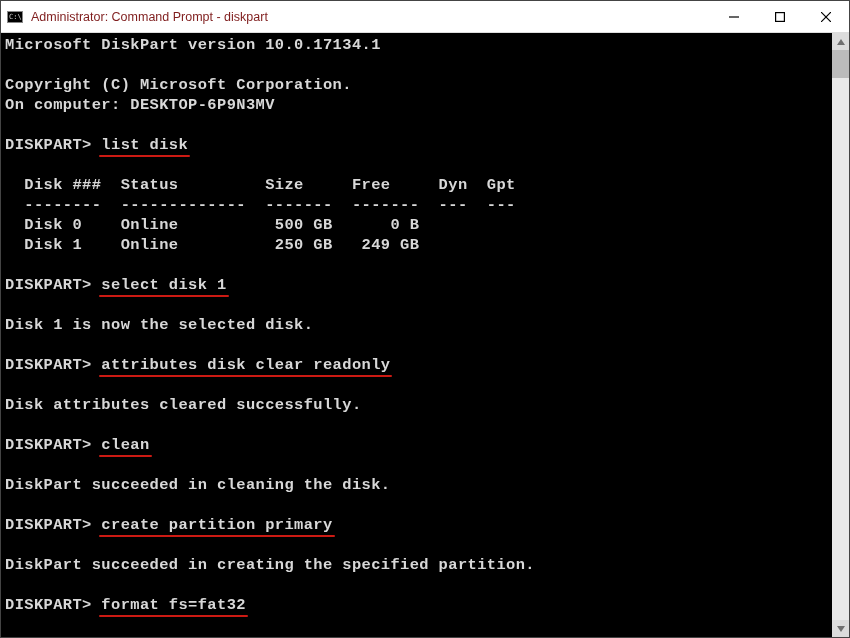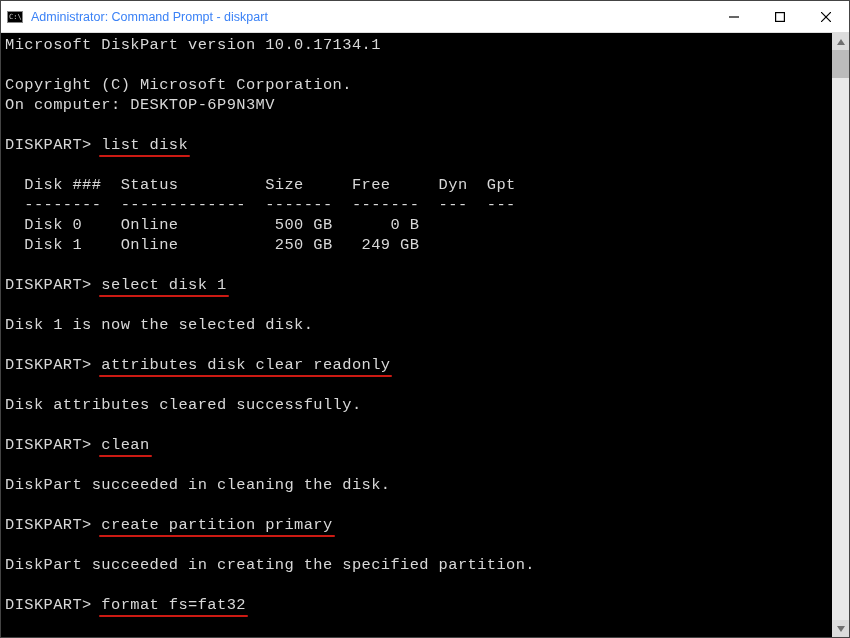--- a/index.html
+++ b/index.html
@@ -33,21 +33,21 @@
     height: 16px;
     margin-right: 8px;
     display: flex;
     align-items: center;
     justify-content: center;
   }
   .titlebar-title {
     flex: 1;
     font-family: "Segoe UI", Tahoma, sans-serif;
     font-size: 12.5px;
-    color: #3b82f6;
+    color: #7f1d1d;
   }
   .win-controls {
     display: flex;
     height: 100%;
   }
   .win-btn {
     width: 46px;
     height: 100%;
     display: flex;
     align-items: center;
@@ -55,20 +55,21 @@
     font-family: "Segoe UI", sans-serif;
     font-size: 13px;
     color: #000;
     cursor: default;
   }
   .console-area {
     flex: 1;
     display: flex;
     background: #000;
     overflow: hidden;
+    font-weight: bold;
   }
   .console {
     flex: 1;
     color: #d8d8d8;
     white-space: pre;
     font-size: 15.4px;
     line-height: 20px;
     padding: 2px 4px;
     letter-spacing: 0.4px;
     overflow: hidden;

